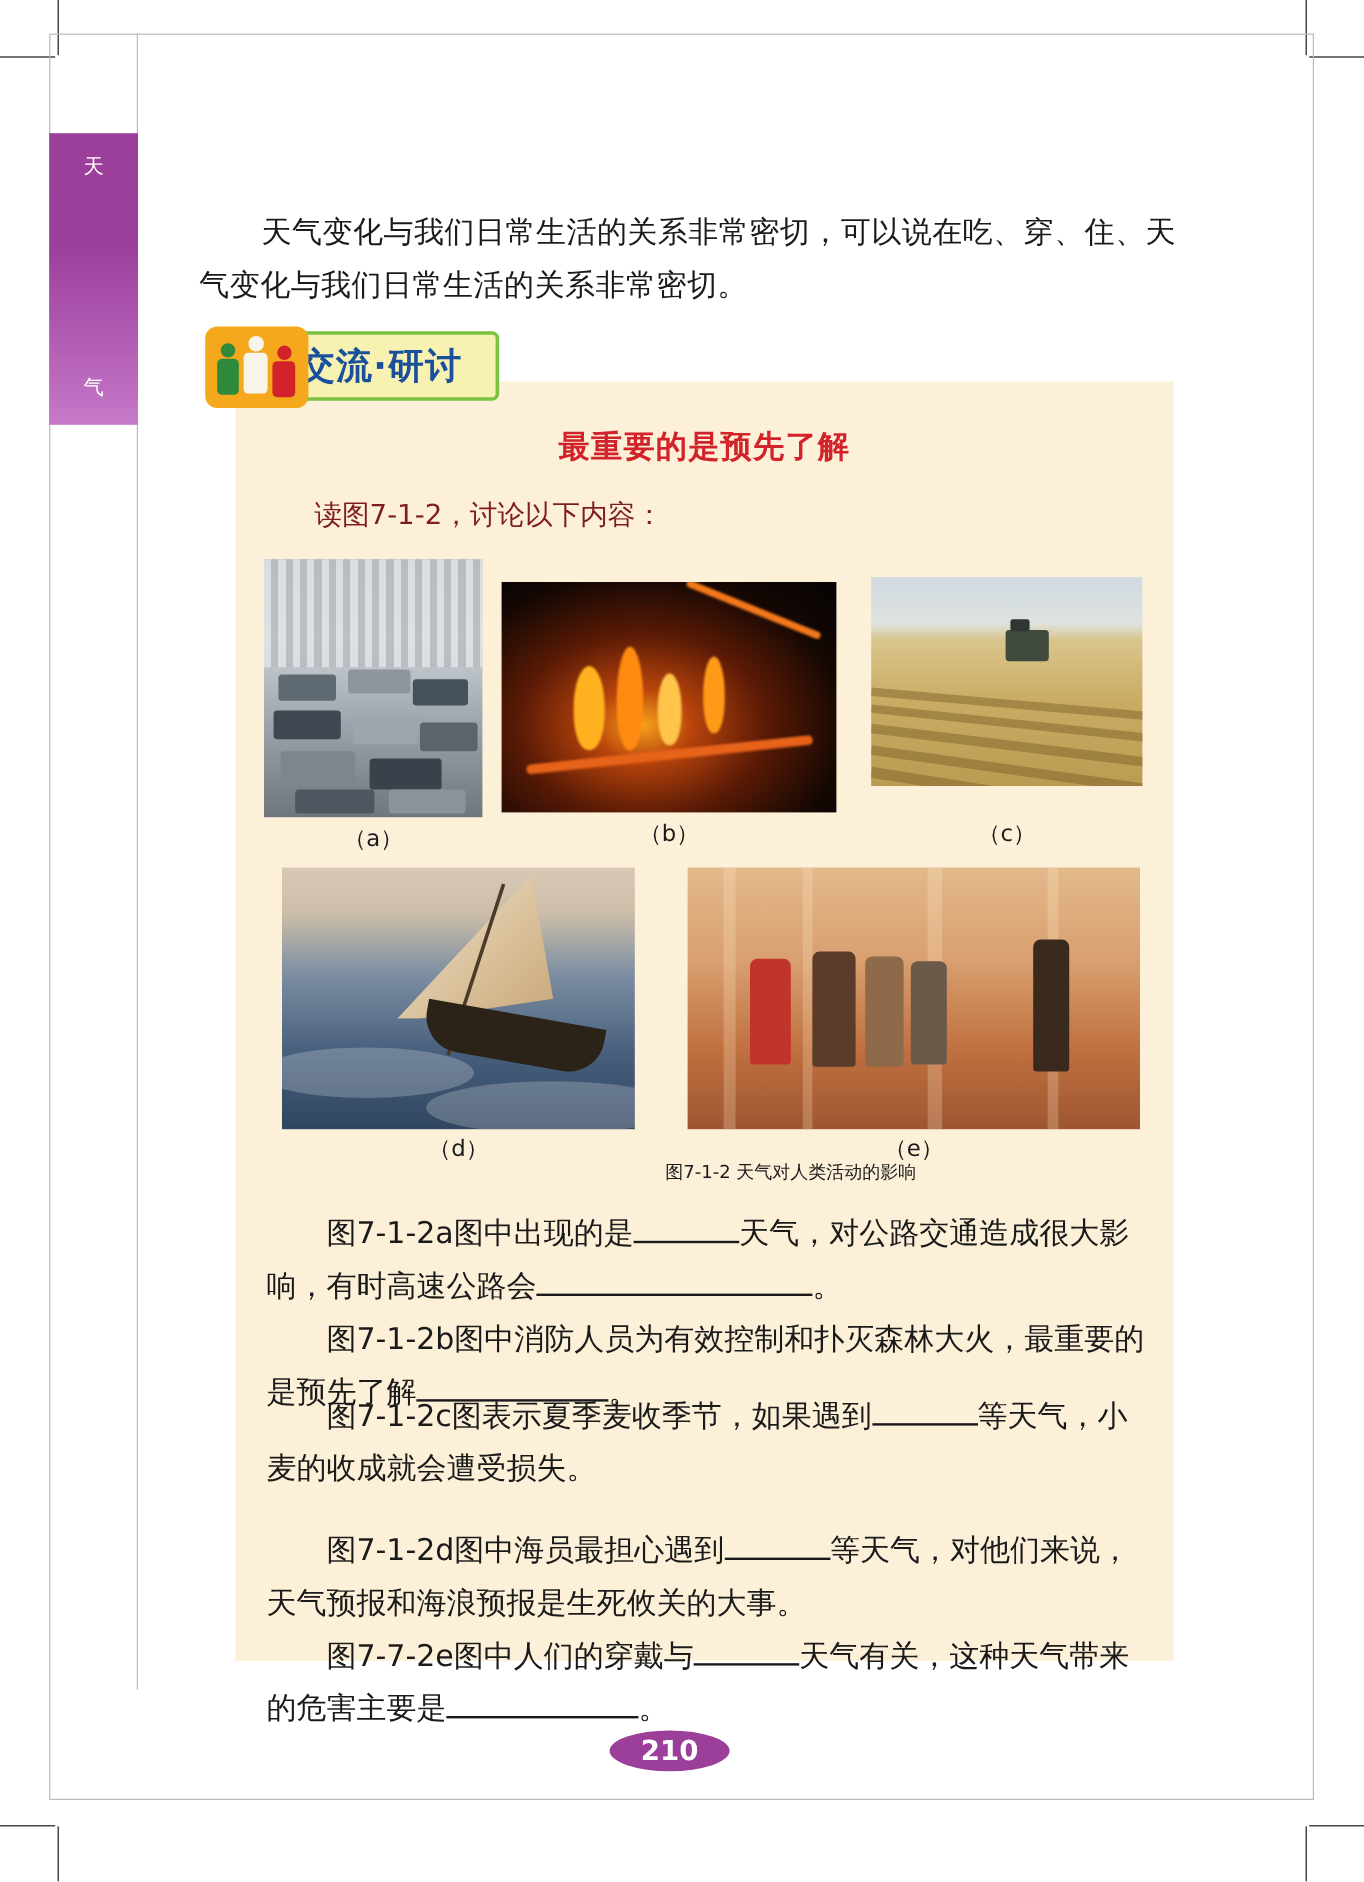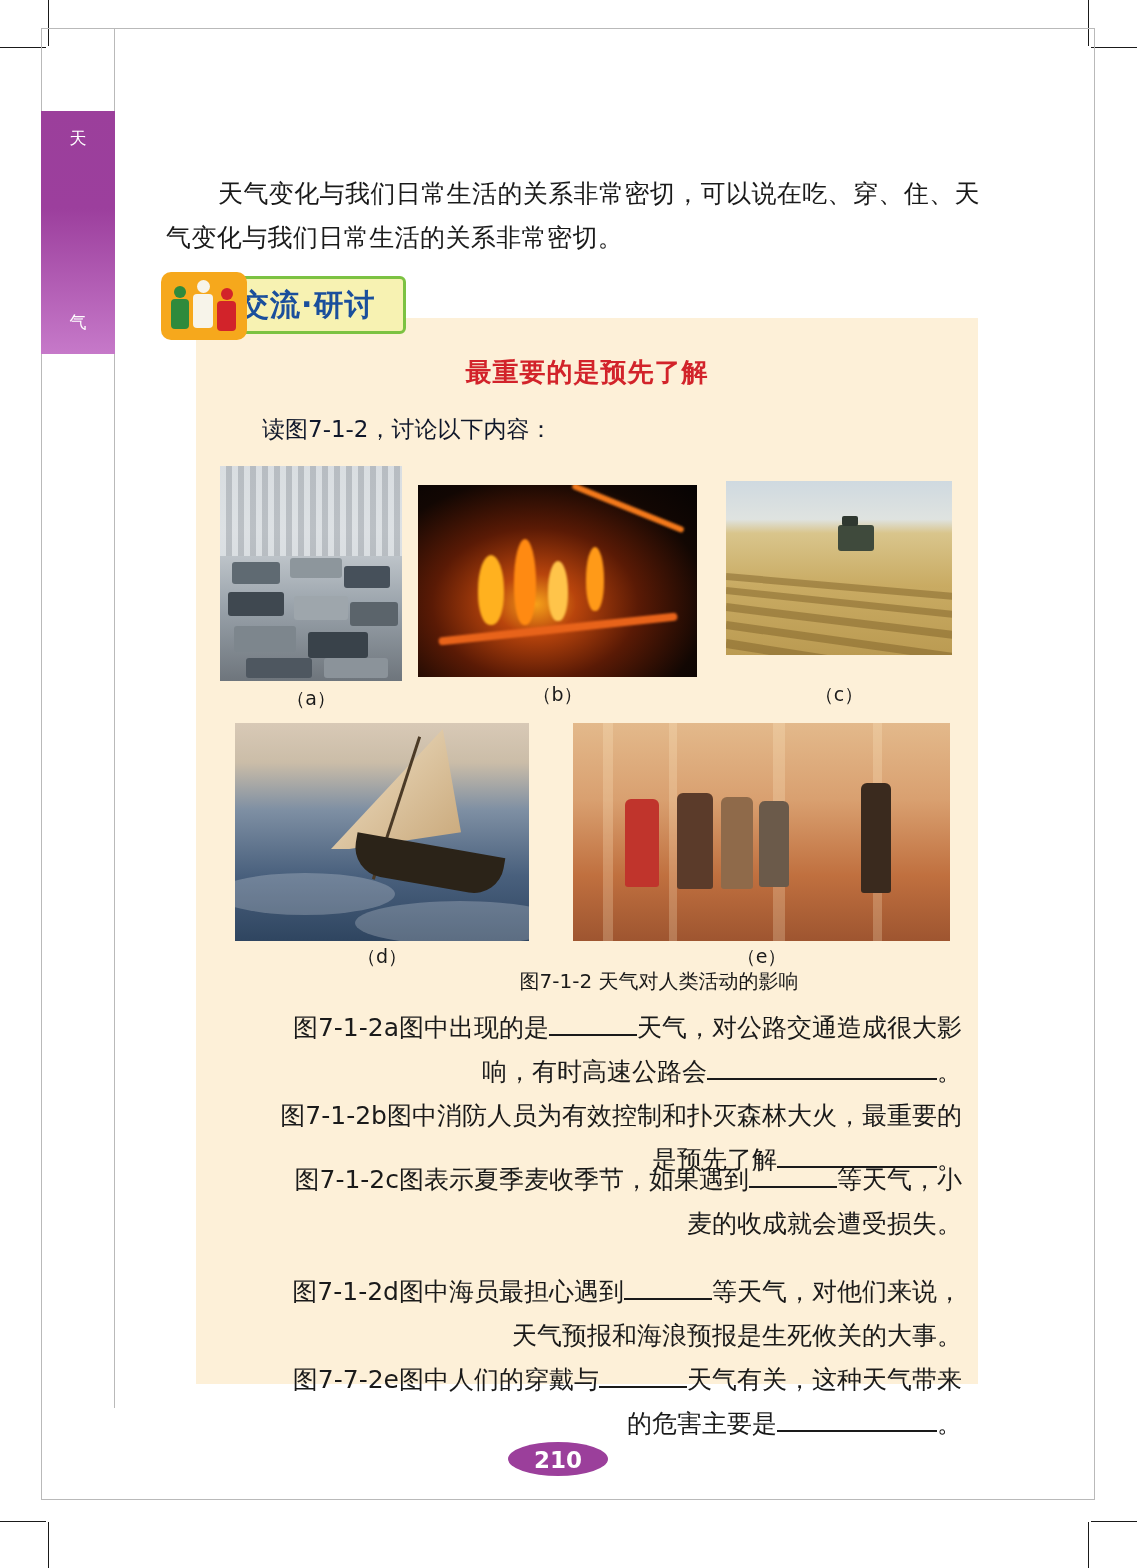--- a/index.html
+++ b/index.html
@@ -83,21 +83,21 @@
     left: 196px;
     top: 318px;
     width: 782px;
     height: 1066px;
     background: #fdf0d8;
   }
 
   
   .banner {
     position: absolute;
-    left: 161px;
+    left: 171px;
     top: 272px;
     width: 245px;
     height: 68px;
   }
   .banner-bg {
     position: absolute;
     left: 38px;
     top: 4px;
     width: 207px;
     height: 58px;
@@ -149,21 +149,21 @@
     color: #d2232a;
     font-family: "DejaVu Sans", sans-serif;
     letter-spacing: 1px;
   }
 
   .act-lead {
     position: absolute;
     left: 262px;
     top: 414px;
     font-size: 23px;
-    color: #0f172a;
+    color: #7f1d1d;
     font-family: "DejaVu Sans", sans-serif;
   }
 
   
   .photo {
     position: absolute;
     overflow: hidden;
   }
   .cap {
     position: absolute;
@@ -238,35 +238,34 @@
   #photo-e .person {
     position: absolute; border-radius: 6px 6px 3px 3px;
   }
 
   .fig-caption {
     position: absolute;
     left: 196px;
     top: 968px;
     width: 926px;
     text-align: center;
-    font-size: 20px;
+    font-size: 15px;
     color: #1a1a1a;
     font-family: "DejaVu Sans", sans-serif;
   }
 
   
   .qblock {
     position: absolute;
     left: 222px;
     width: 740px;
     font-size: 25px;
     line-height: 44px;
     color: #1a1a1a;
     font-family: "DejaVu Sans", sans-serif;
-    text-align: right;
   }
   .qblock .indent { display: inline-block; width: 50px; }
   .blank {
     display: inline-block;
     border-bottom: 2px solid #1a1a1a;
     vertical-align: baseline;
     height: 24px;
   }
   .b-sm { width: 88px; }
   .b-md { width: 160px; }

